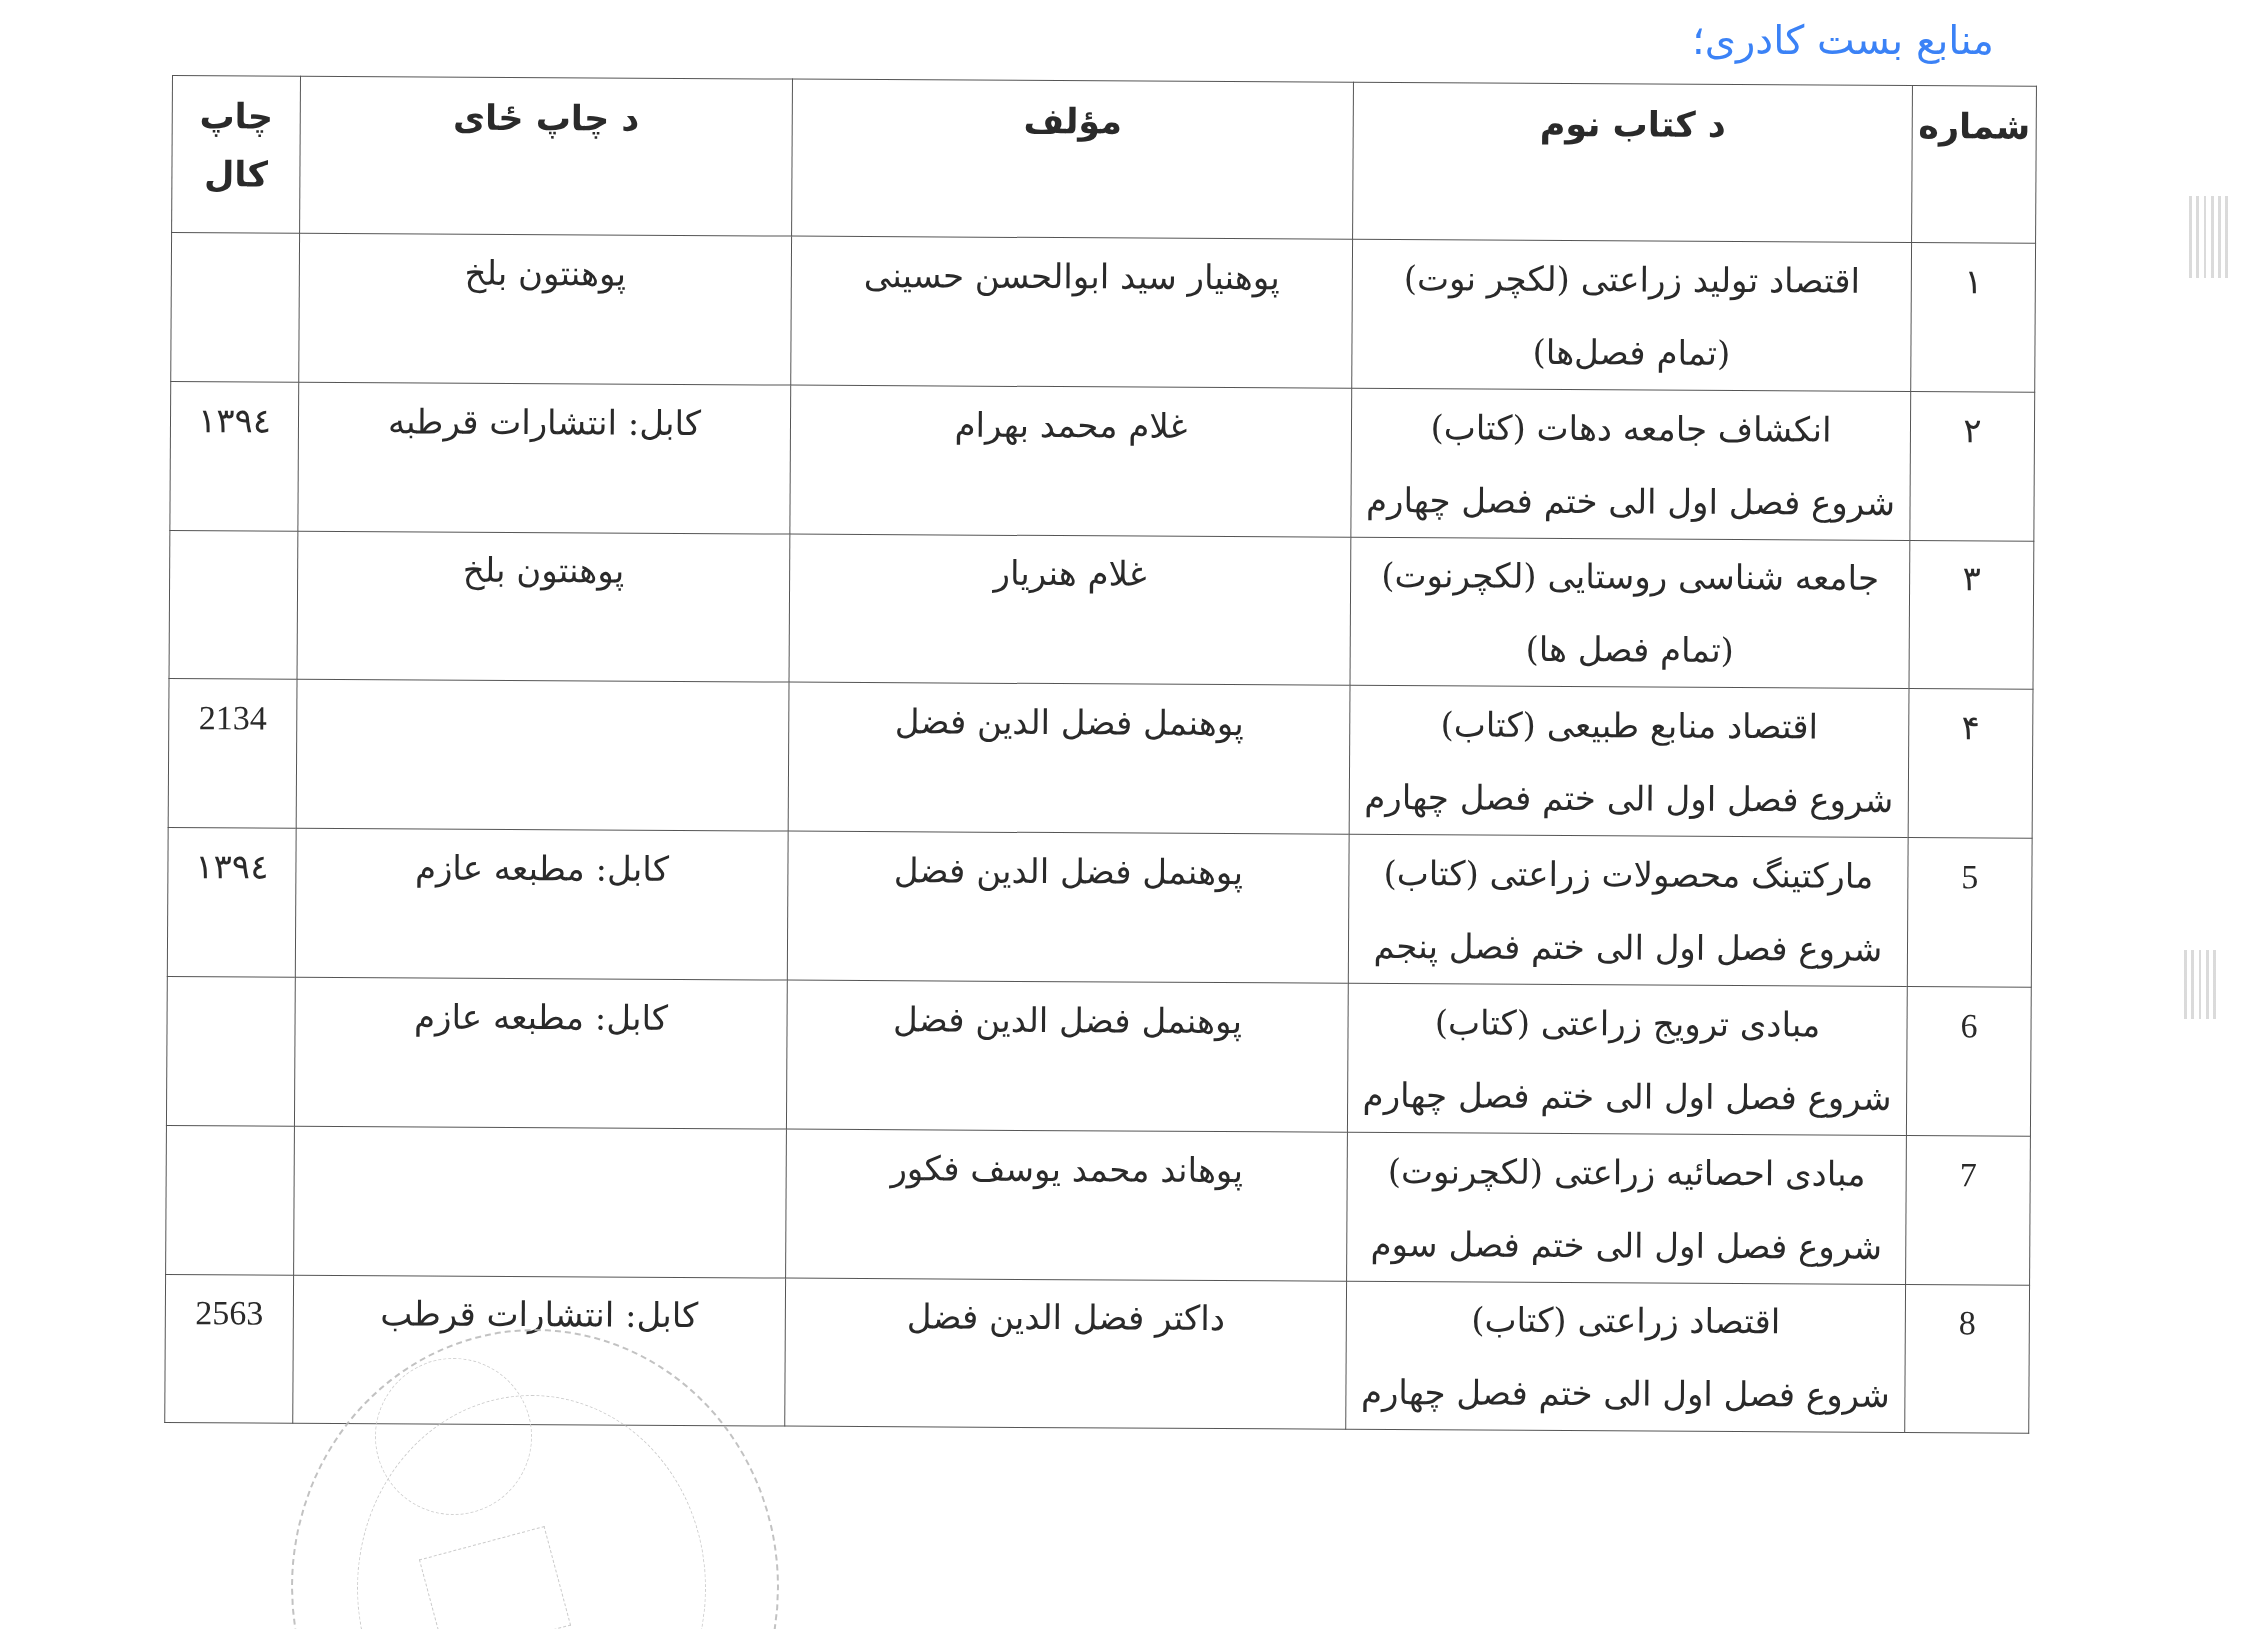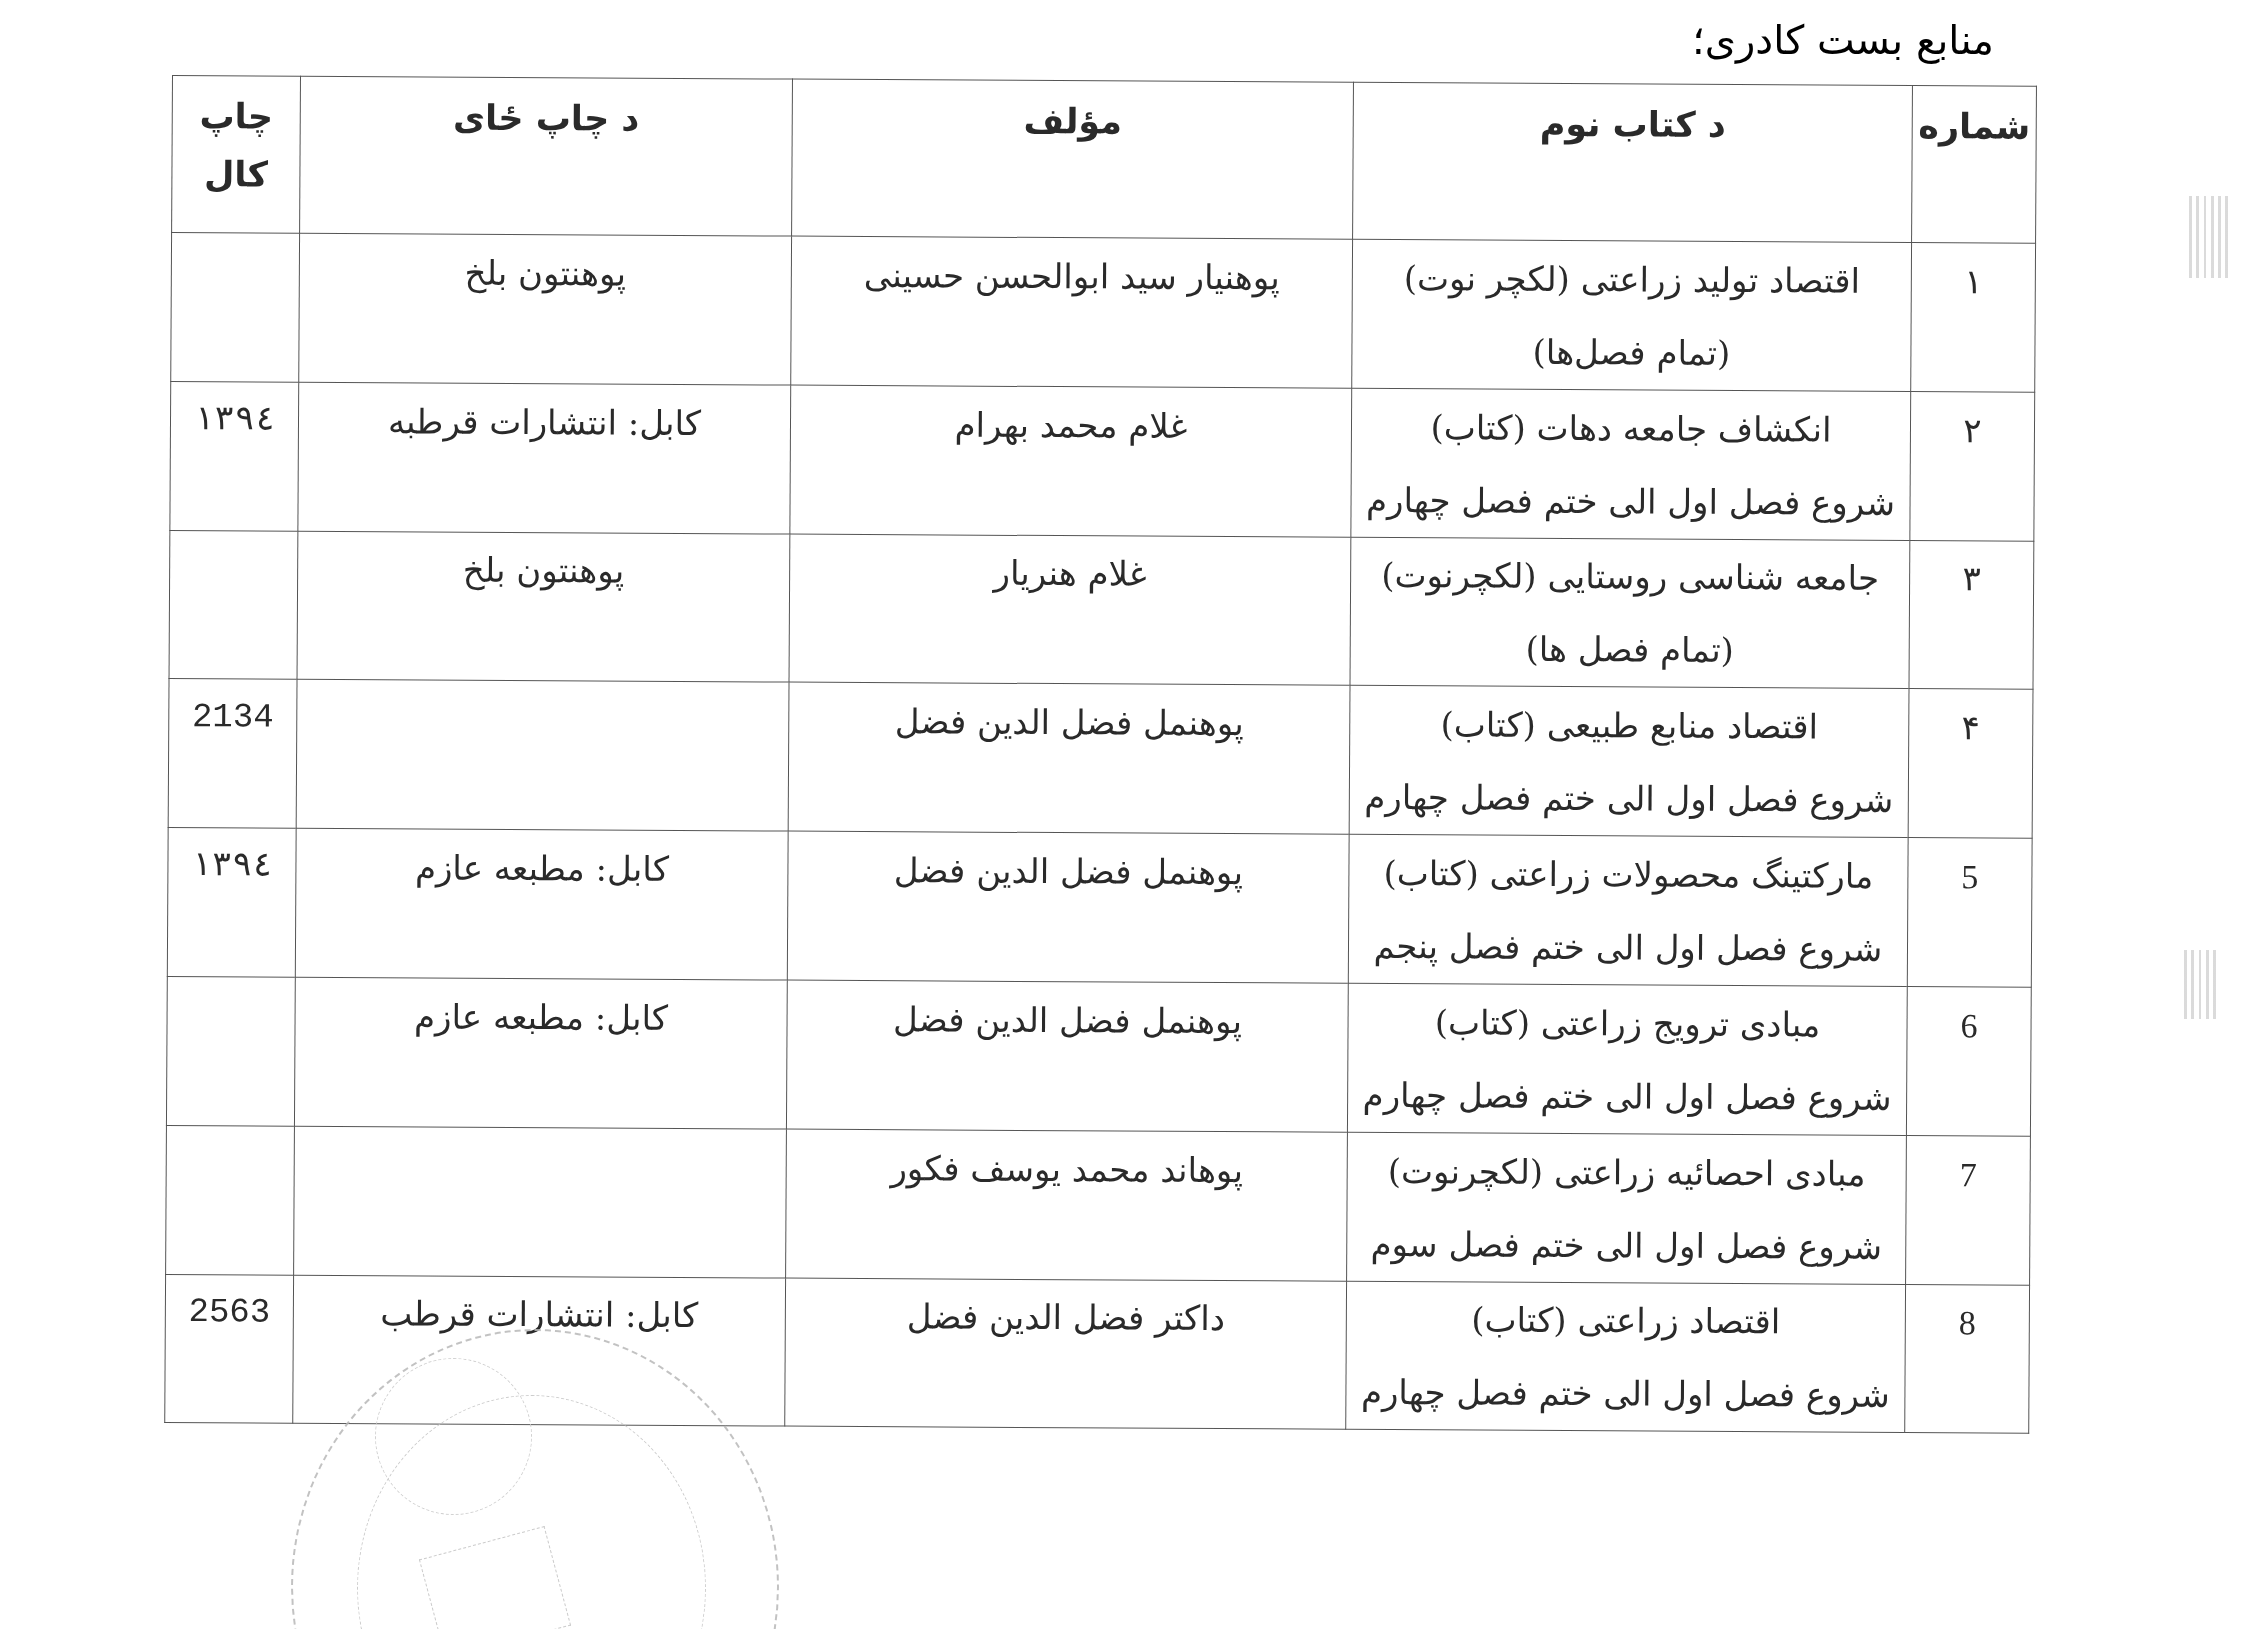--- a/index.html
+++ b/index.html
@@ -15,21 +15,21 @@
     font-family: "DejaVu Serif", "Liberation Serif", serif;
     color: #2a2a2a;
   }
   .page-title {
     position: absolute;
     top: 12.8px;
     right: 265px;
     font-size: 40px;
     line-height: 55px;
     direction: rtl;
-    color: #000000;
+    color: #3b82f6;
     font-family: "DejaVu Sans", sans-serif;
   }
   .table-wrap {
     position: absolute;
     left: 172px;
     top: 75px;
     width: 1864px;
     transform: rotate(0.33deg);
     transform-origin: top left;
   }
@@ -60,21 +60,21 @@
     font-size: 34px;
     line-height: 73px;
     padding-top: 1.8px;
   }
   col.c-num { width: 124px; }
   col.c-title { width: 559px; }
   col.c-author { width: 561px; }
   col.c-place { width: 492px; }
   col.c-year { width: 128px; }
   td.num { font-family: "Liberation Serif", serif; font-size: 35px; }
-  td.year { font-family: Liberation Mono, monospace; font-size: 31px; font-weight: bold; }
+  td.year { font-family: Liberation Serif, serif; font-size: 31px; font-weight: bold; }
   .line { display: block; white-space: nowrap; }
 
   .stamp {
     position: absolute;
     left: 291px;
     top: 1329px;
     width: 484px;
     height: 512px;
     border-radius: 50%;
     border: 2.7px dashed #b8b8b8;

